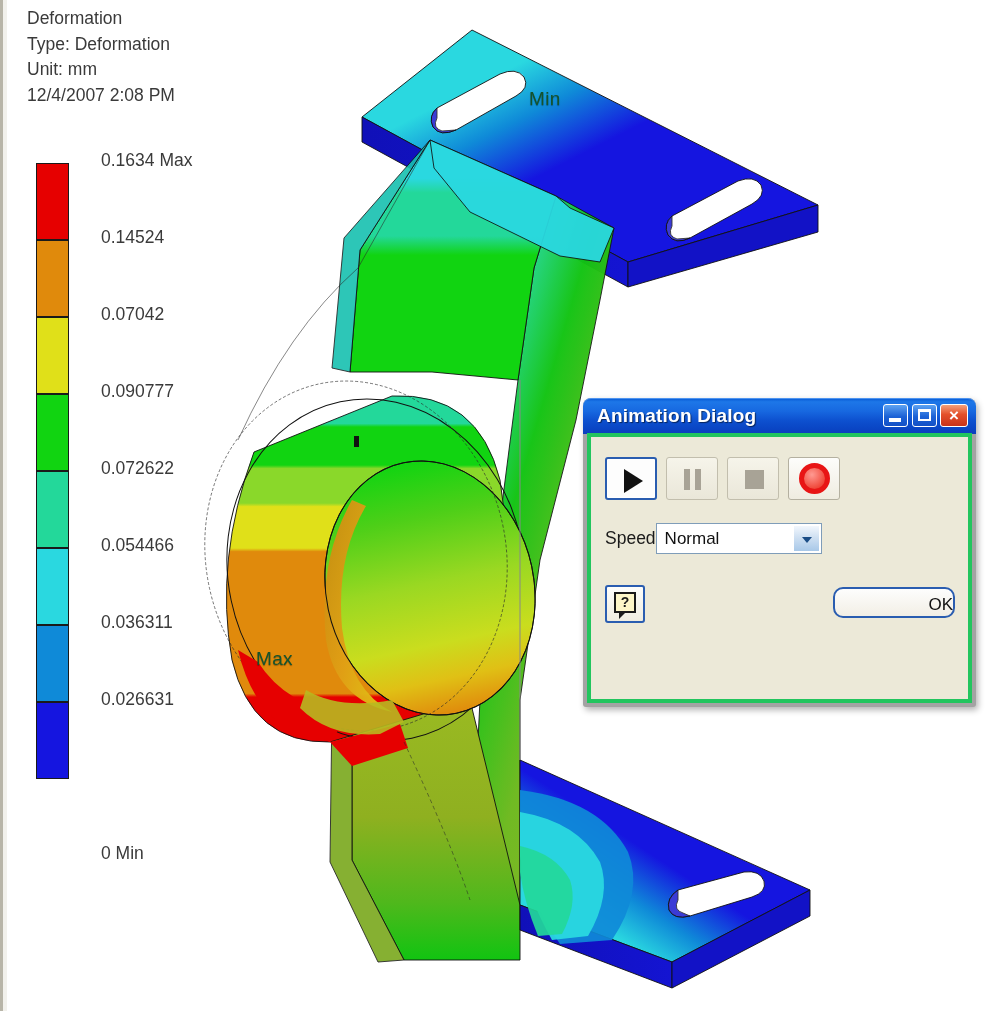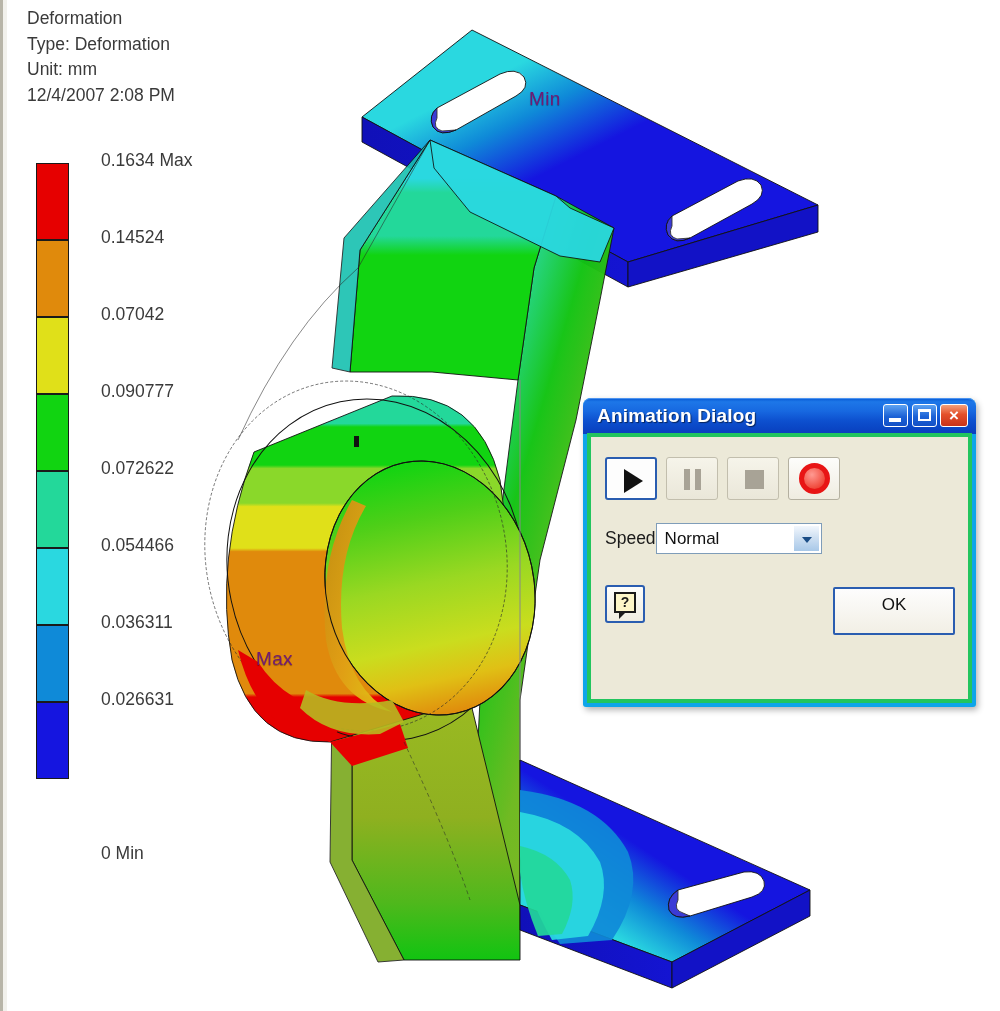--- a/index.html
+++ b/index.html
@@ -40,31 +40,31 @@
   }
   .legend-label{
     position:absolute;left:49px;top:-13px;
     font-size:17.5px;color:#3a3a3a;white-space:nowrap;margin-left:16px;
   }
   .legend-label.last{top:64px;}
 
   
   #model{position:absolute;left:0;top:0;width:1000px;height:1011px;pointer-events:none;}
   .model-tag{
-    position:absolute;font-size:19px;color:#701a75;
+    position:absolute;font-size:19px;color:#14532d;
     text-shadow:0 1px 1px rgba(0,0,0,.35);
     letter-spacing:.3px;white-space:nowrap;
   }
   #tag-min{left:529px;top:88px;}
   #tag-max{left:256px;top:648px;}
 
   
   #dialog{
     position:absolute;left:583px;top:398px;width:393px;height:309px;
-    background:#0ea5e9;
+    background:#a3a3a3;
     border-radius:8px 8px 3px 3px;
     box-sizing:border-box;
     box-shadow:2px 3px 6px rgba(0,0,0,.30);
     font-family:"Liberation Sans", sans-serif;
   }
   #titlebar{
     position:absolute;left:0;top:0;right:0;height:35px;
     background:linear-gradient(180deg,#0b5fd8 0%,#1d77e8 8%,#1768e0 35%,
                                #0d50cf 62%,#0a45c4 85%,#0c3fbe 100%);
     border-radius:8px 8px 0 0;
@@ -162,25 +162,25 @@
     background:#fdf6c8;border:2px solid #1a1a1a;
     box-sizing:border-box;
     color:#1a1a1a;font-size:14px;font-weight:bold;line-height:16px;text-align:center;
   }
   #help-icon:after{
     content:"";position:absolute;left:3px;bottom:-8px;
     width:0;height:0;border-left:7px solid #1a1a1a;
     border-bottom:7px solid transparent;
   }
   #ok-btn{
-    position:absolute;right:13px;top:150px;width:122px;height:48px;
+    position:absolute;right:13px;top:150px;width:122px;height:31px;
     background:linear-gradient(180deg,#fdfdfd,#f2efe5);
-    border:2px solid #2a5db0;border-radius:2px;
-    box-sizing:border-box;
-    font-size:17px;color:#111;line-height:31px;text-align:center;
+    border:2px solid #2a5db0;border-radius:10px;
+    box-sizing:border-box;
+    font-size:17px;color:#111;line-height:31px;text-align:right;
   }
 </style>
 </head>
 <body>
 
 <div id="viewport">
 
   <div id="viewport-frame-left"></div>
   <div id="viewport-frame-left2"></div>
 

